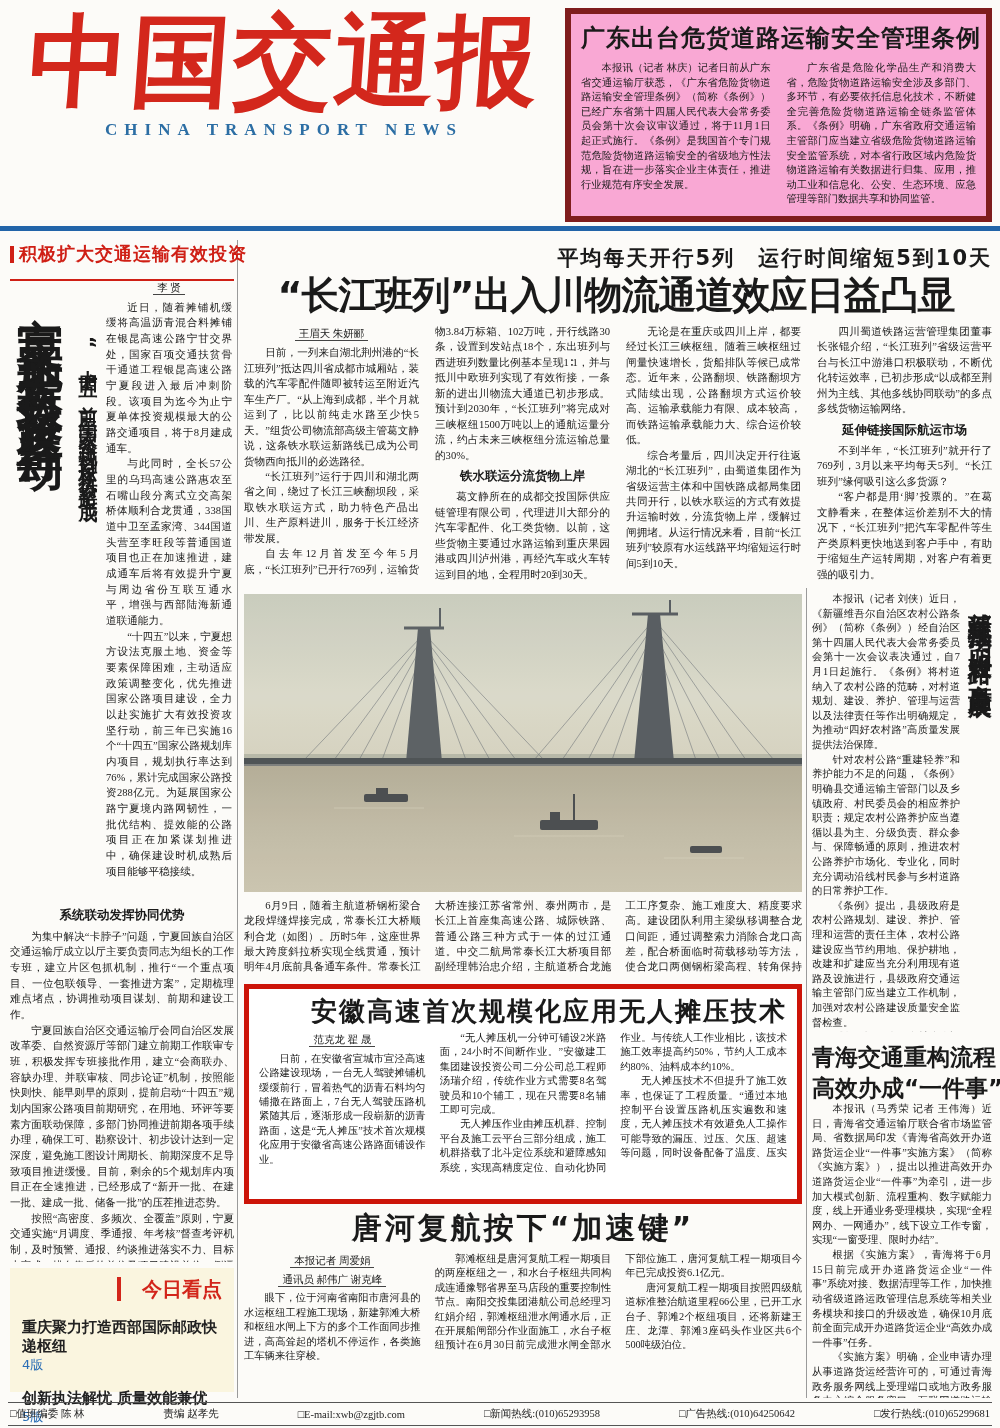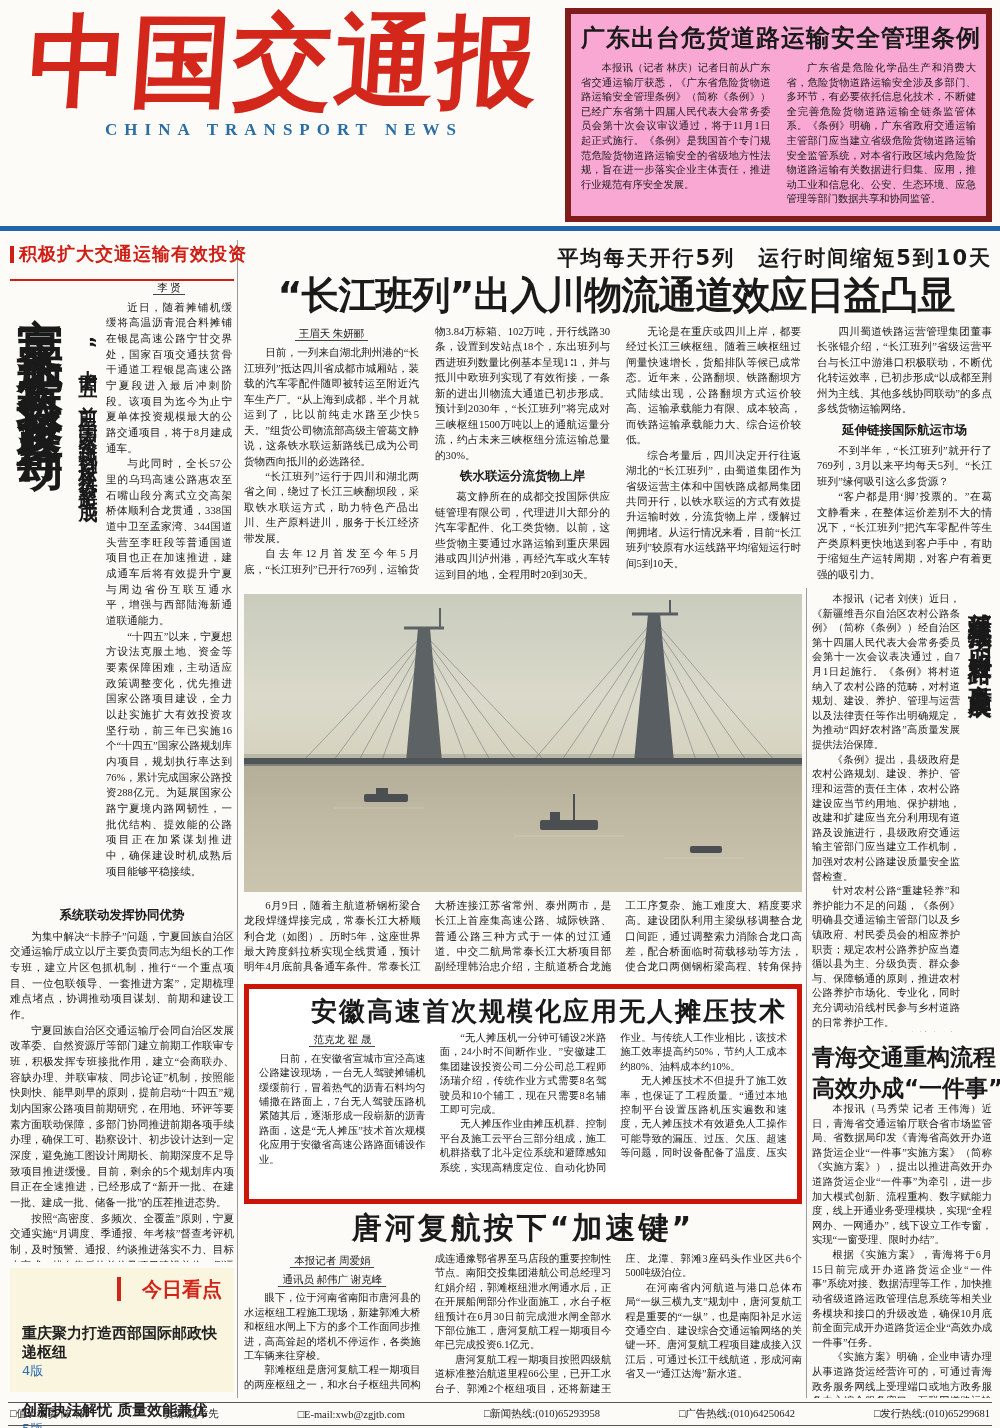--- a/index.html
+++ b/index.html
@@ -35,21 +35,21 @@
   .nx-body-a{position:absolute;left:106px;top:278px;width:126px;height:620px;overflow:hidden;
         font-size:10.6px;line-height:1.48;text-align:justify;}
   .nx-body-b{position:absolute;left:10px;top:902px;width:224px;height:360px;overflow:hidden;
         font-size:10.6px;line-height:1.48;text-align:justify;}
   
   .hl-box{position:absolute;left:10px;top:1268px;width:224px;height:124px;background:#faf5df;
         padding:8px 12px;box-sizing:border-box;}
   .hl-title{text-align:right;color:#d2251a;font-weight:900;font-size:20px;}
   .hl-title span{border-left:4px solid #d2251a;padding-left:21px;}
   .hl-item{display:flex;flex-wrap:wrap;justify-content:space-between;align-items:baseline;
-        margin-top:21px;font-size:15px;font-weight:700;color:#222;}
+        margin-top:15px;font-size:15px;font-weight:700;color:#222;}
   .hl-page{color:#2a6db5;font-size:13px;font-weight:400;}
   
   .cj-kicker{position:absolute;left:244px;top:244px;width:748px;text-align:right;font-size:21px;
         font-weight:700;letter-spacing:2px;white-space:nowrap;}
   .cj-headline{position:absolute;left:240px;top:270px;width:752px;text-align:center;font-size:38px;
         font-weight:900;letter-spacing:-1px;white-space:nowrap;}
   .cj-body{position:absolute;left:244px;top:324px;width:748px;height:266px;columns:4;column-gap:16px;
         font-size:10.6px;line-height:1.46;overflow:hidden;text-align:justify;}
   
   .photo{position:absolute;left:244px;top:594px;width:558px;height:298px;}
@@ -228,27 +228,26 @@
     </div>
 </div>
 
 <div class="th-title headline-font">唐河复航按下“加速键”</div>
 <div class="th-body">
     <div class="byline"><span>本报记者 周爱娟</span></div>
     <div class="byline"><span>通讯员 郝伟广 谢克峰</span></div>
     <p class="para">眼下，位于河南省南阳市唐河县的水运枢纽工程施工现场，新建郭滩大桥和枢纽水闸上下方的多个工作面同步推进，高高耸起的塔机不停运作，各类施工车辆来往穿梭。</p>
     <p class="para">郭滩枢纽是唐河复航工程一期项目的两座枢纽之一，和水台子枢纽共同构成连通豫鄂省界至马店段的重要控制性节点。南阳交投集团港航公司总经理习红娟介绍，郭滩枢纽泄水闸通水后，正在开展船闸部分作业面施工，水台子枢纽预计在6月30日前完成泄水闸全部水下部位施工，唐河复航工程一期项目今年已完成投资6.1亿元。</p>
     <p class="para">唐河复航工程一期项目按照四级航道标准整治航道里程66公里，已开工水台子、郭滩2个枢纽项目，还将新建王庄、龙潭、郭滩3座码头作业区共6个500吨级泊位。</p>
-    <p class="para">在河南省内河航道与港口总体布局“一纵三横九支”规划中，唐河复航工程是重要的“一纵”，也是南阳补足水运交通空白、建设综合交通运输网络的关键一环。唐河复航工程项目建成接入汉江后，可通过长江干线航道，形成河南省又一“通江达海”新水道。</p>
   </div>
 
 <div class="xj-body">
     <p class="para">本报讯（记者 刘侠）近日，《新疆维吾尔自治区农村公路条例》（简称《条例》）经自治区第十四届人民代表大会常务委员会第十一次会议表决通过，自7月1日起施行。《条例》将村道纳入了农村公路的范畴，对村道规划、建设、养护、管理与运营以及法律责任等作出明确规定，为推动“四好农村路”高质量发展提供法治保障。</p>
+    <p class="para">针对农村公路“重建轻养”和养护能力不足的问题，《条例》明确县交通运输主管部门以及乡镇政府、村民委员会的相应养护职责；规定农村公路养护应当遵循以县为主、分级负责、群众参与、保障畅通的原则，推进农村公路养护市场化、专业化，同时充分调动沿线村民参与乡村道路的日常养护工作。</p>
     <p class="para">《条例》提出，县级政府是农村公路规划、建设、养护、管理和运营的责任主体，农村公路建设应当节约用地、保护耕地，改建和扩建应当充分利用现有道路及设施进行，县级政府交通运输主管部门应当建立工作机制，加强对农村公路建设质量安全监督检查。</p>
-    <p class="para">针对农村公路“重建轻养”和养护能力不足的问题，《条例》明确县交通运输主管部门以及乡镇政府、村民委员会的相应养护职责；规定农村公路养护应当遵循以县为主、分级负责、群众参与、保障畅通的原则，推进农村公路养护市场化、专业化，同时充分调动沿线村民参与乡村道路的日常养护工作。</p>
     <p class="para">《条例》明确，农村公路运营要坚持政府主导、社会化经营、因地制宜、城乡统筹、以城带乡、客货并举、运邮结合的原则；以政府财政投入为主，充分利用农村公路冠名权、绿化经营权、广告经营权等方式多渠道筹集资金，鼓励单位和个人捐助资金或采取以工代赈等方式参与农村公路建设和养护。</p>
   </div>
 <div class="xj-headline headline-font">新疆立法推动“四好农村路”高质量发展</div>
 
 <div class="qh-title headline-font">
   <div>青海交通重构流程</div>
   <div>高效办成“一件事”</div>
 </div>
 <div class="qh-body">
     <p class="para">本报讯（马秀荣 记者 王伟海）近日，青海省交通运输厅联合省市场监管局、省数据局印发《青海省高效开办道路货运企业“一件事”实施方案》（简称《实施方案》），提出以推进高效开办道路货运企业“一件事”为牵引，进一步加大模式创新、流程重构、数字赋能力度，线上开通业务受理模块，实现“全程网办、一网通办”，线下设立工作专窗，实现“一窗受理、限时办结”。</p>

